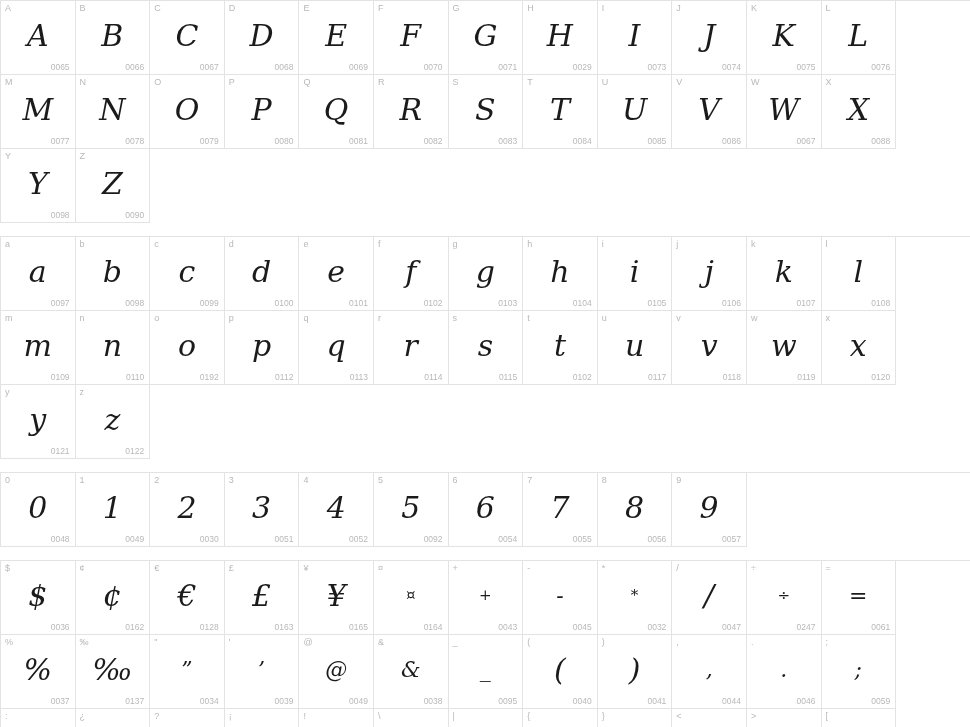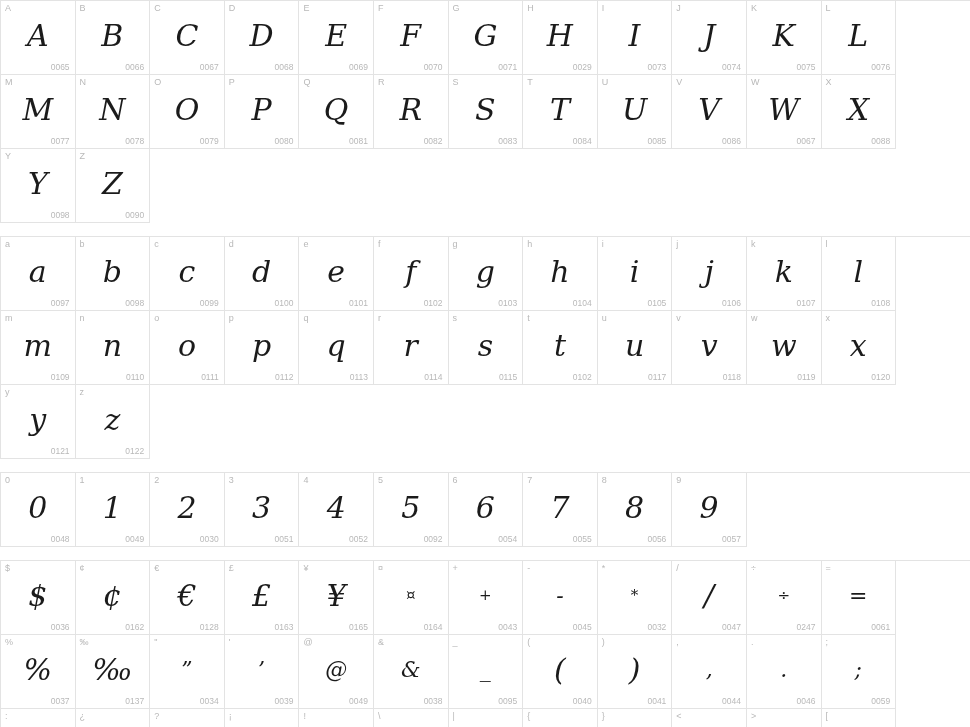--- a/index.html
+++ b/index.html
@@ -284,21 +284,21 @@
         <div class="cell-code">0109</div>
       </div>
       <div class="cell">
         <div class="cell-char-label">n</div>
         <div class="cell-glyph">n</div>
         <div class="cell-code">0110</div>
       </div>
       <div class="cell">
         <div class="cell-char-label">o</div>
         <div class="cell-glyph">o</div>
-        <div class="cell-code">0111</div>
+        <div class="cell-code">0192</div>
       </div>
       <div class="cell">
         <div class="cell-char-label">p</div>
         <div class="cell-glyph">p</div>
         <div class="cell-code">0112</div>
       </div>
       <div class="cell">
         <div class="cell-char-label">q</div>
         <div class="cell-glyph">q</div>
         <div class="cell-code">0113</div>

